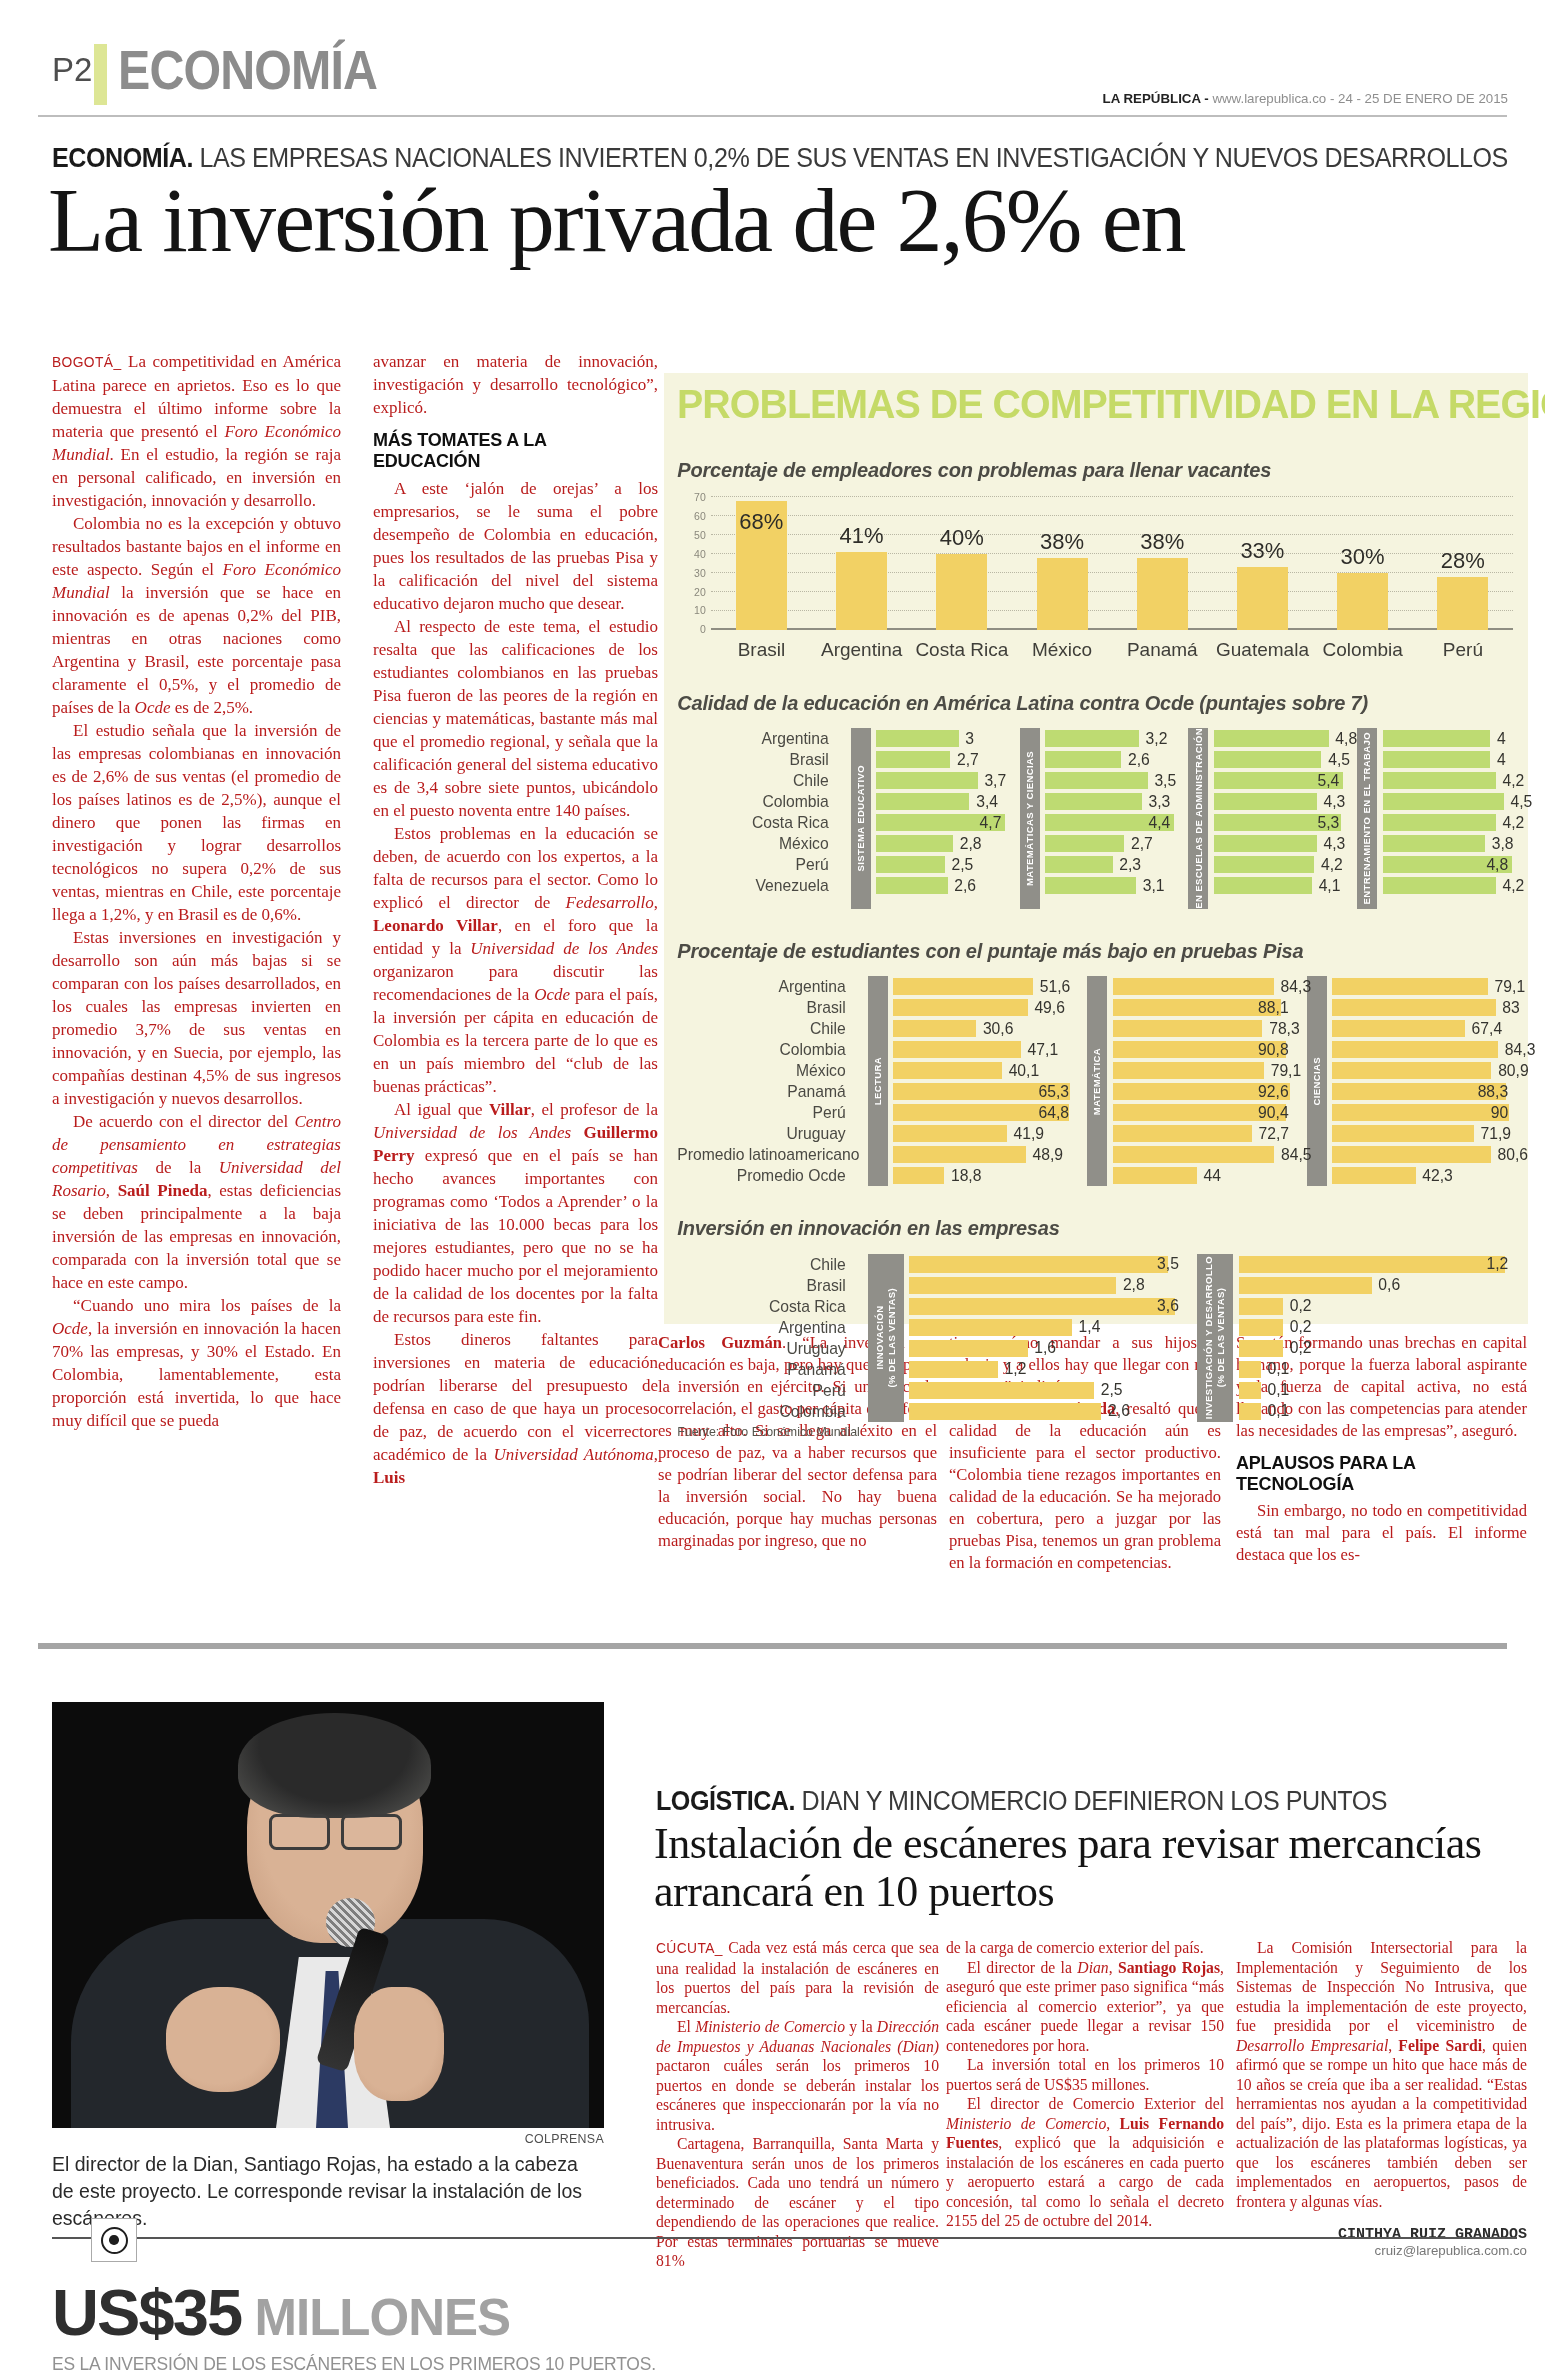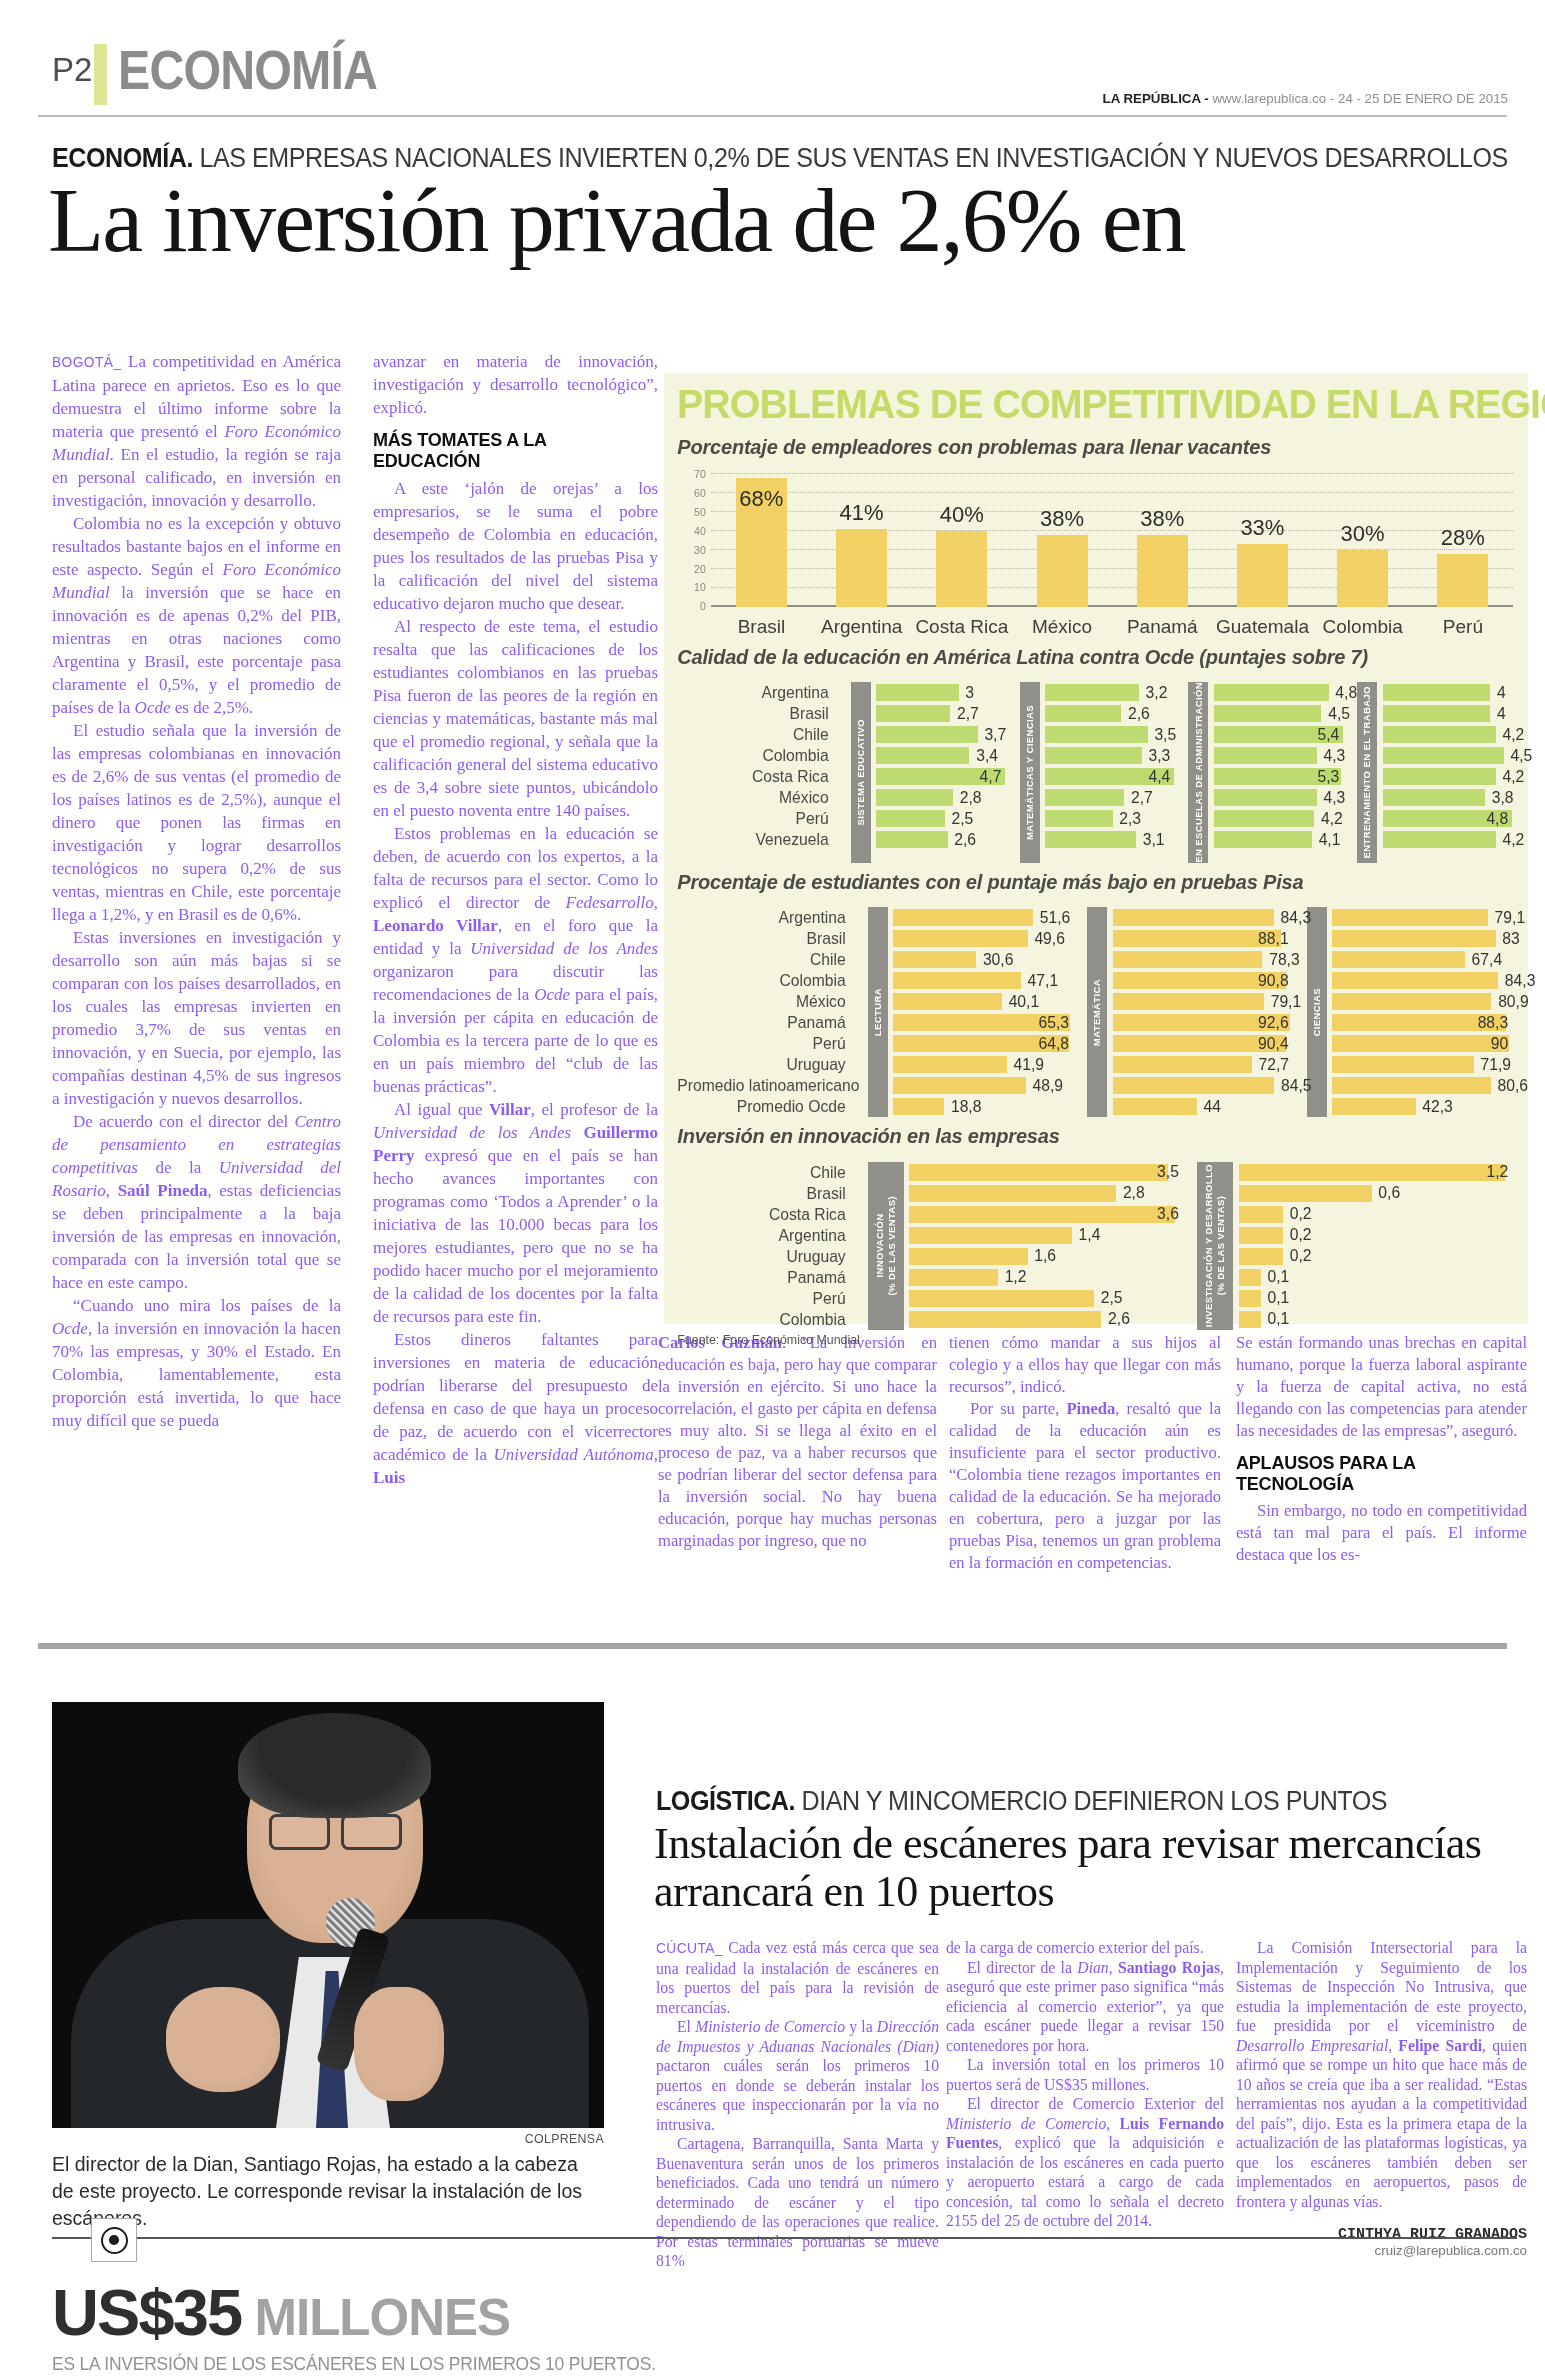--- a/index.html
+++ b/index.html
@@ -23,31 +23,31 @@
              font-family:"Liberation Serif",serif;font-size:92px;line-height:1.04;
              letter-spacing:-1.9px;color:#141414;white-space:nowrap;}
   
   .col{position:absolute;overflow:hidden;}
   #col1{left:52px; top:350px;width:289px;height:1290px;}
   #col2{left:373px;top:350px;width:285px;height:1290px;}
   #col3{left:658px; top:1332px;width:279px;height:308px;}
   #col4{left:949px; top:1332px;width:272px;height:308px;}
   #col5{left:1236px;top:1332px;width:291px;height:308px;}
   .para{font-family:"Liberation Serif",serif;font-size:17px;line-height:23px;
-        text-align:justify;margin:0;text-indent:21px;color:#8b5cf6;}
+        text-align:justify;margin:0;text-indent:21px;color:#b91c1c;}
   .para.first{text-indent:0;}
   .cols-under .para{font-size:16.6px;line-height:22px;}
   .city{font-family:"Liberation Sans",sans-serif;font-size:13.8px;letter-spacing:0.4px;}
   .subhead{font-weight:700;font-size:18px;margin:11.4px 0 4.8px;color:#101010;letter-spacing:-0.2px;}
   
   .panel{position:absolute;left:664px;top:373px;width:864px;height:951px;background:#f5f4df;
          box-sizing:border-box;padding:7.6px 15px 0 13.3px;}
   .panel-title{font-size:41px;font-weight:700;color:#c5da67;letter-spacing:-1px;
                transform:scaleX(.96);transform-origin:left;white-space:nowrap;}
-  .chart-sub{font-weight:700;font-style:italic;font-size:20px;color:#4c4b45;letter-spacing:-0.2px;margin-top:8px;}
+  .chart-sub{font-weight:700;font-style:italic;font-size:20px;color:#4c4b45;letter-spacing:-0.2px;margin-top:31px;}
   
   .c1-wrap{position:relative;margin-top:15px;padding-left:34px;}
   .c1-plot{position:relative;height:133px;}
   .c1-grid{position:absolute;left:0;right:0;height:0;border-top:1px dotted #b9b7a4;}
   .c1-grid.zero{border-top:2.9px solid #8f8e82;}
   .c1-tick{position:absolute;left:-28.5px;width:23px;text-align:right;font-size:10.5px;color:#8a887c;}
   .c1-bars{position:absolute;left:0;right:0;top:0;bottom:0;display:flex;align-items:flex-end;justify-content:space-around;}
   .c1-slot{display:flex;flex-direction:column;align-items:center;justify-content:flex-end;}
   .c1-val{font-size:22px;color:#2e2d29;margin-bottom:2.9px;}
   .c1-val.inside{margin-bottom:-34px;z-index:2;}

